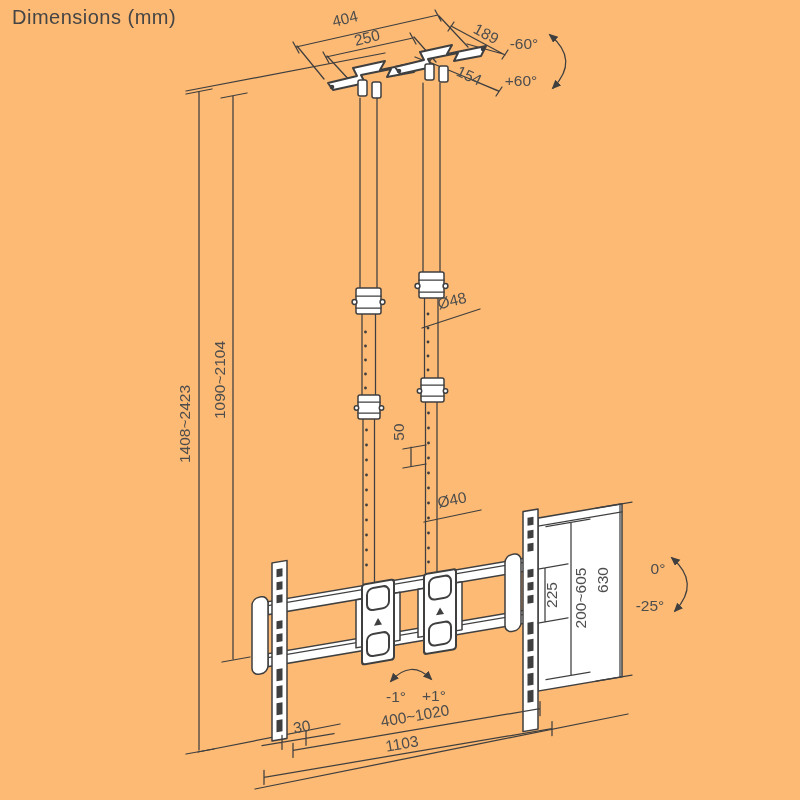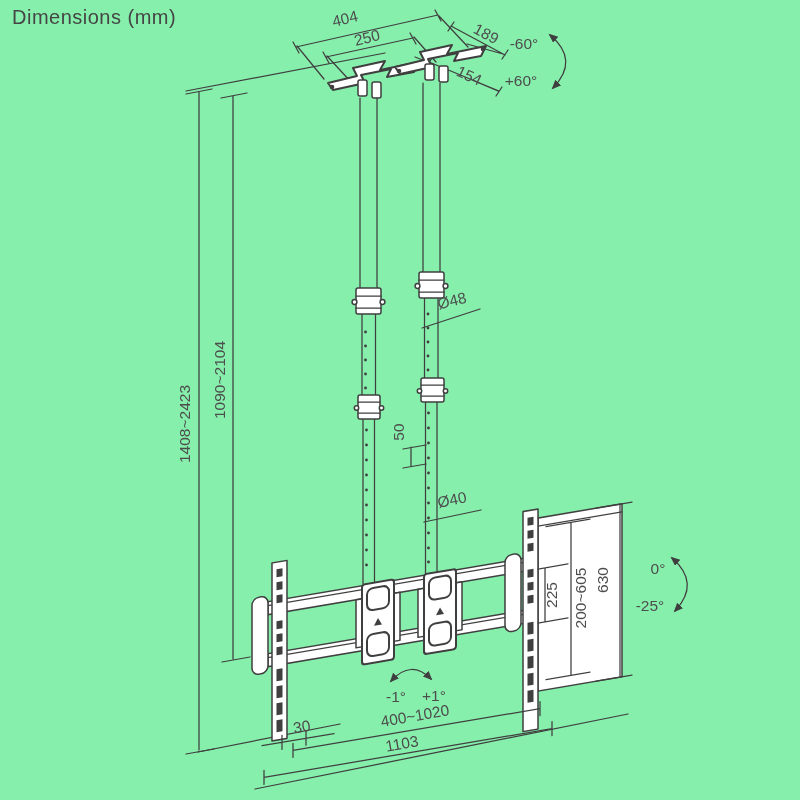--- a/index.html
+++ b/index.html
@@ -1,16 +1,16 @@
 <!DOCTYPE html>
 <html><head>
 <meta charset="utf-8">
 <style>
   html,body{margin:0;padding:0;background:#ffffff;}
-  .stage{position:relative;width:800px;height:800px;background:#86efac;overflow:hidden;}
+  .stage{position:relative;width:800px;height:800px;background:#fdba74;overflow:hidden;}
   svg text{font-family:"Liberation Sans",sans-serif;fill:#4d4d4d;}
   .tt{font-size:20px;fill:#454545;letter-spacing:.5px;}
   .d{font-size:15.5px;}
   .ln{stroke:#3f3f3f;stroke-width:1.25;fill:none;stroke-linecap:round;}
   .hw{stroke:#3f3f3f;stroke-width:2;fill:#ffffff;stroke-linejoin:round;}
   .hw2{stroke:#3f3f3f;stroke-width:1.5;fill:#ffffff;stroke-linejoin:round;}
   .dk{fill:#3f3f3f;stroke:none;}
 </style>
 </head>
 <body>

